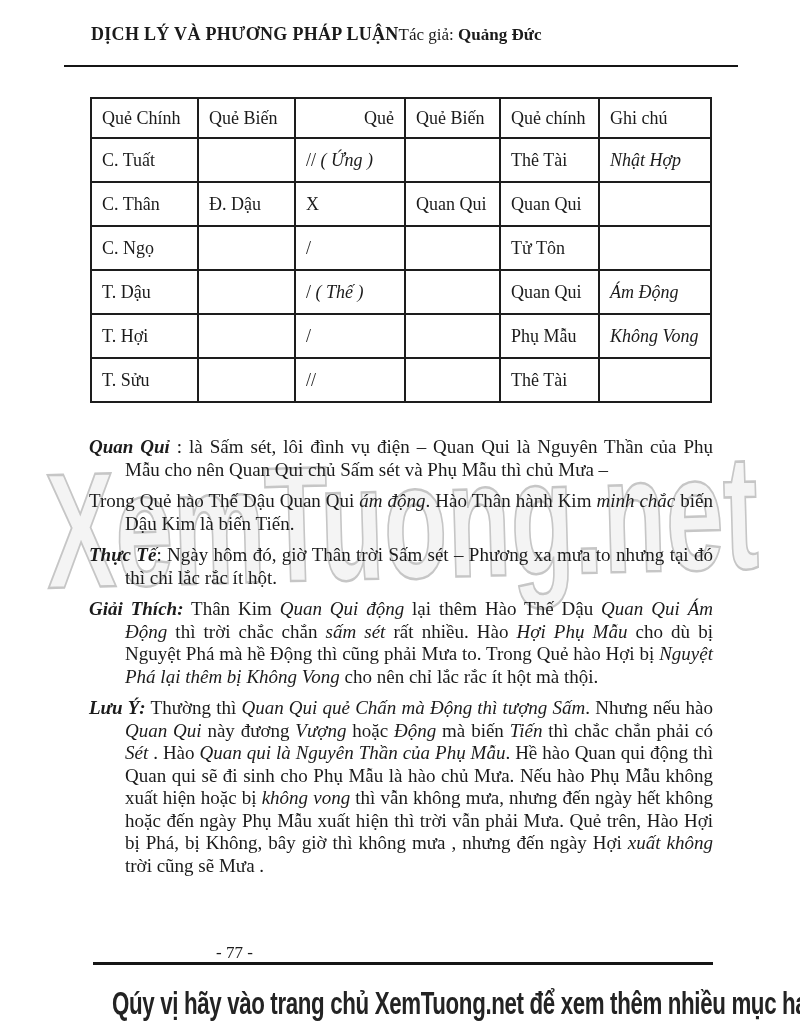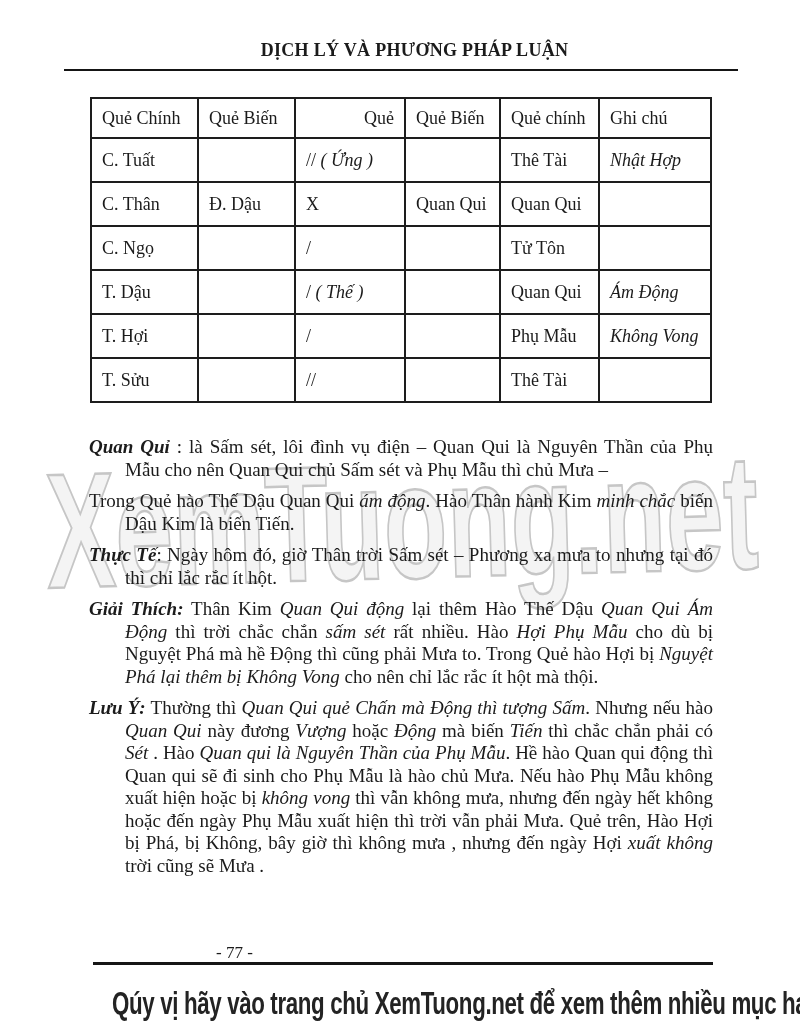--- a/index.html
+++ b/index.html
@@ -8,24 +8,24 @@
     background:#ffffff;
     font-family:"Liberation Serif", serif;
     color:#1b1b1b;
     position:relative;
     overflow:hidden;
   }
   .page { position:absolute; inset:0; }
 
   
   .doc-header {
-    position:absolute; left:64px; top:40px; width:674px;
+    position:absolute; left:64px; top:24px; width:674px;
     border-bottom:2px solid #151515;
-    padding-bottom:8px;
-    display:flex; justify-content:center; align-items:flex-end;
+    padding-bottom:20px;
+    display:flex; justify-content:flex-start; align-items:flex-end;
   }
   .doc-title {
     padding-left:27px;
     font-weight:bold; font-size:18px; letter-spacing:0.3px;
   }
   .doc-author { font-size:17px; padding-right:24px; white-space:nowrap; }
   .doc-author b { font-weight:bold; }
 
   
   .watermark-svg { position:absolute; left:22px; top:428px; z-index:0; }
@@ -83,20 +83,21 @@
 <body>
 
 <div class="page">
 
   <svg class="watermark-svg" width="760" height="192" viewBox="0 0 760 192">
     <text x="380" y="150" text-anchor="middle" textLength="712" lengthAdjust="spacingAndGlyphs" font-size="164" font-weight="bold" font-family="Liberation Sans, sans-serif" fill="#f4f4f4" stroke="#c6c6c6" stroke-width="2.5" transform="rotate(-1.6 380 95)">XemTuong.net</text>
   </svg>
 
   <div class="doc-header">
     <span class="doc-title">DỊCH LÝ VÀ PHƯƠNG PHÁP LUẬN</span>
+    <span class="doc-author"><span>Tác giả:</span>&nbsp;<b>Quảng Đức</b></span>
   </div>
 
   <table class="hex-table">
     <colgroup>
       <col style="width:107px">
         <col style="width:97px">
         <col style="width:110px">
       <col style="width:95px">
         <col style="width:99px">
         <col style="width:112px">

